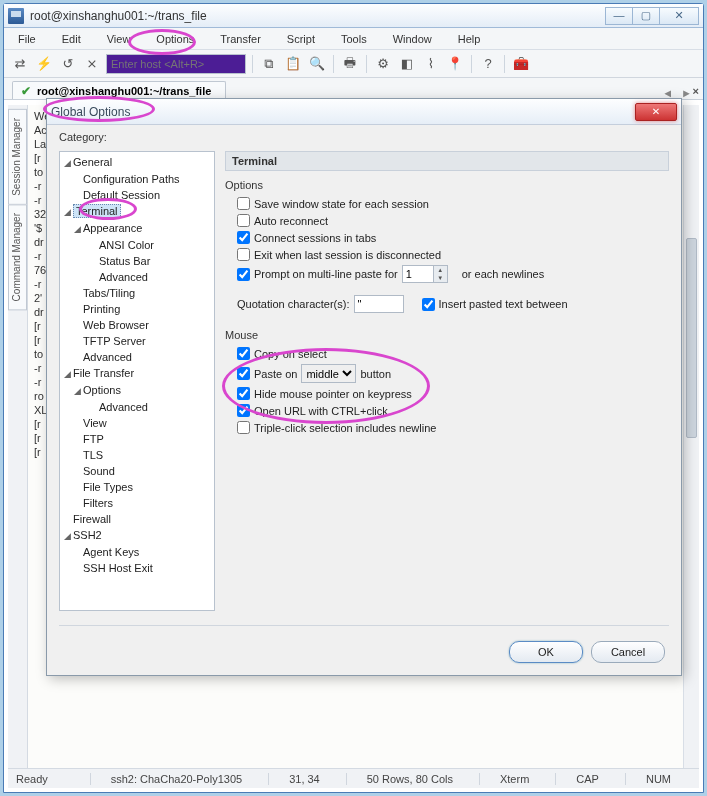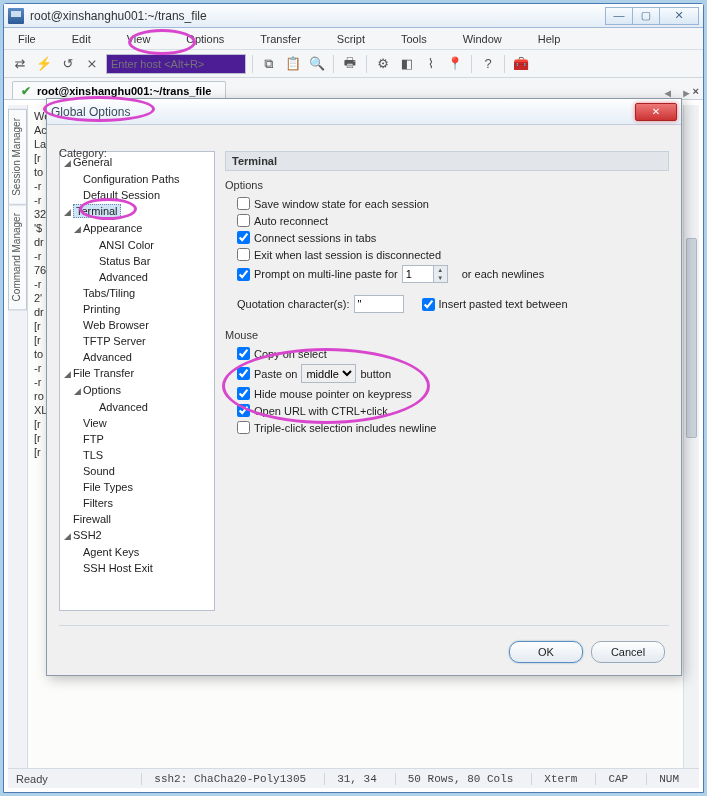--- a/index.html
+++ b/index.html
@@ -7,21 +7,21 @@
 
 .window-frame { position: absolute; top: 3px; left: 3px; right: 3px; bottom: 3px; background: #fff; border: 1px solid #4a7bb5; border-radius: 3px 3px 0 0; }
 .title-bar { height: 24px; background: linear-gradient(#fdfeff, #e4edf7); border-bottom: 1px solid #a0bad8; display: flex; align-items: center; padding: 0 4px; }
 .title-icon { width: 16px; height: 16px; background: linear-gradient(#5a8bc5,#2d5a95); margin-right: 6px; border-radius:1px; position:relative; }
 .title-icon::after{content:"";position:absolute;top:3px;left:3px;width:10px;height:6px;background:#cde;}
 .title-text { flex: 1; color: #333; font-size: 12px; }
 .win-btns { display: flex; gap: 0; }
 .win-btn { width: 28px; height: 18px; border: 1px solid #9bb6d4; background: linear-gradient(#f7fbfe,#dbe8f5); text-align: center; line-height: 14px; color:#4a6a8a; font-size:11px; margin-left:-1px;}
 .win-btn.x { width: 40px; }
 
-.menu-bar { height: 22px; background: #f4f6f8; border-bottom: 1px solid #d8dee6; display: flex; align-items: center; padding: 0 6px; gap: 20px; }
+.menu-bar { height: 22px; background: #f4f6f8; border-bottom: 1px solid #d8dee6; display: flex; align-items: center; padding: 0 6px; gap: 10px; }
 .menu-item { padding: 2px 8px; color: #333; cursor: default; position:relative; }
 
 .circle { position: absolute; border: 3px solid #d946ce; border-radius: 50%; pointer-events: none; z-index: 100; }
 .c1 { top: 29px; left: 128px; width: 68px; height: 26px; }
 .c2 { top: 96px; left: 43px; width: 112px; height: 26px; }
 .c3 { top: 198px; left: 79px; width: 58px; height: 22px; }
 .c4 { top: 348px; left: 222px; width: 208px; height: 76px; }
 
 .toolbar { height: 28px; background: #f4f6f8; border-bottom: 1px solid #d0d6de; display: flex; align-items: center; padding: 0 6px; gap: 4px; }
 .tb { width: 20px; height: 20px; display:flex; align-items:center; justify-content:center; color:#555; font-size:13px; }
@@ -40,21 +40,21 @@
 .side-tab { transform: rotate(180deg); padding: 8px 2px; font-size: 10px; color: #555; border: 1px solid #c0c8d2; background:#f8fafc; margin-bottom:-1px; writing-mode: vertical-rl;}
 .term-bg { flex:1; background: #fcfcfa; position:relative; padding:4px 6px; color:#333; font-family:monospace; font-size:11px; line-height:14px; overflow:hidden;}
 .term-bg .ln{white-space:pre;}
 
 .dialog { position: absolute; top: 98px; left: 46px; width: 636px; height: 578px; background: #f0f0f0; border: 1px solid #8a9aaa; box-shadow: 3px 3px 12px rgba(0,0,0,0.25); }
 .dlg-title { height: 26px; background: linear-gradient(#fdfeff, #e6eef7); border-bottom:1px solid #c4cedc; display:flex; align-items:center; padding:0 4px;}
 .dlg-title-text { flex:1; color:#3a4b5c; font-size:12px;}
 .dlg-close { width: 42px; height: 18px; background: linear-gradient(#e77,#c33); border:1px solid #a22; border-radius:2px; color:#fff; text-align:center; line-height:15px; font-size:10px; box-shadow:0 0 4px rgba(220,60,60,0.6);}
 
 .dlg-body { display:flex; padding: 10px 12px 0 12px; height: 500px; gap:10px;}
-.cat-label{position:absolute;top:48px;left:12px;color:#333;}
+.cat-label{position:absolute;top:32px;left:12px;color:#333;}
 .tree-pane { width: 156px; height: 460px; margin-top:16px; border: 1px solid #b8c2ce; background:#fff; overflow:auto; padding:2px 0;}
 .tree-item { padding: 1px 0 1px 4px; white-space:nowrap; color:#222; cursor:default; line-height:14px;}
 .tree-item .arr{display:inline-block;width:9px;color:#666;font-size:9px;}
 .tree-item.sel span.lbl{background:#cde4f7;border:1px dotted #6a8ab0;padding:0 2px;}
 .i1{padding-left:14px;} .i2{padding-left:30px;}
 
 .settings-pane { flex:1; margin-top:16px;}
 .section-hdr { background:#e2e6ea; border:1px solid #c8d0da; padding:3px 6px; font-weight:bold; color:#333; margin-bottom:8px;}
 .grp-label{color:#333;margin:6px 0 4px 0;}
 .opt-row { display:flex; align-items:center; padding:2px 0 2px 12px; gap:4px; color:#222;}
@@ -67,21 +67,21 @@
 select{border:1px solid #b0bac6;height:19px;font-size:11px;}
 
 .dlg-btns { position:absolute; bottom:12px; right:16px; display:flex; gap:8px;}
 .btn { width:74px; height:22px; border:1px solid #9aaabb; background:linear-gradient(#fefeff,#e4eaf1); border-radius:10px; text-align:center; line-height:20px; color:#222;}
 .btn.primary{border-color:#5a8bc5;box-shadow:0 0 2px #7ab;}
 
 .hr{height:1px;background:#d0d6de;margin:8px 0 4px 0;}
 
 .status-bar { position:absolute; bottom:4px; left:4px; right:4px; height:20px; background:#f0f2f5; border-top:1px solid #d4dae2; display:flex; align-items:center; padding:0 8px; color:#444; gap:6px;}
 .status-bar .sp{flex:1;}
-.sb-cell{border-left:1px solid #d0d6de;padding:0 12px;font-family:Liberation Mono, monospace;}
+.sb-cell{border-left:1px solid #d0d6de;padding:0 20px;}
 
 .scroll-ph{position:absolute;right:0;top:0;width:16px;height:100%;background:#f0f2f5;border-left:1px solid #d8dee6;}
 .scroll-ph .th{position:absolute;left:2px;right:2px;top:20%;height:30%;background:#cdd5de;border:1px solid #b0bac6;border-radius:2px;}
 </style>
 </head>
 <body>
 
 <div class="window-frame">
   <div class="title-bar">
     <div class="title-icon"></div>

